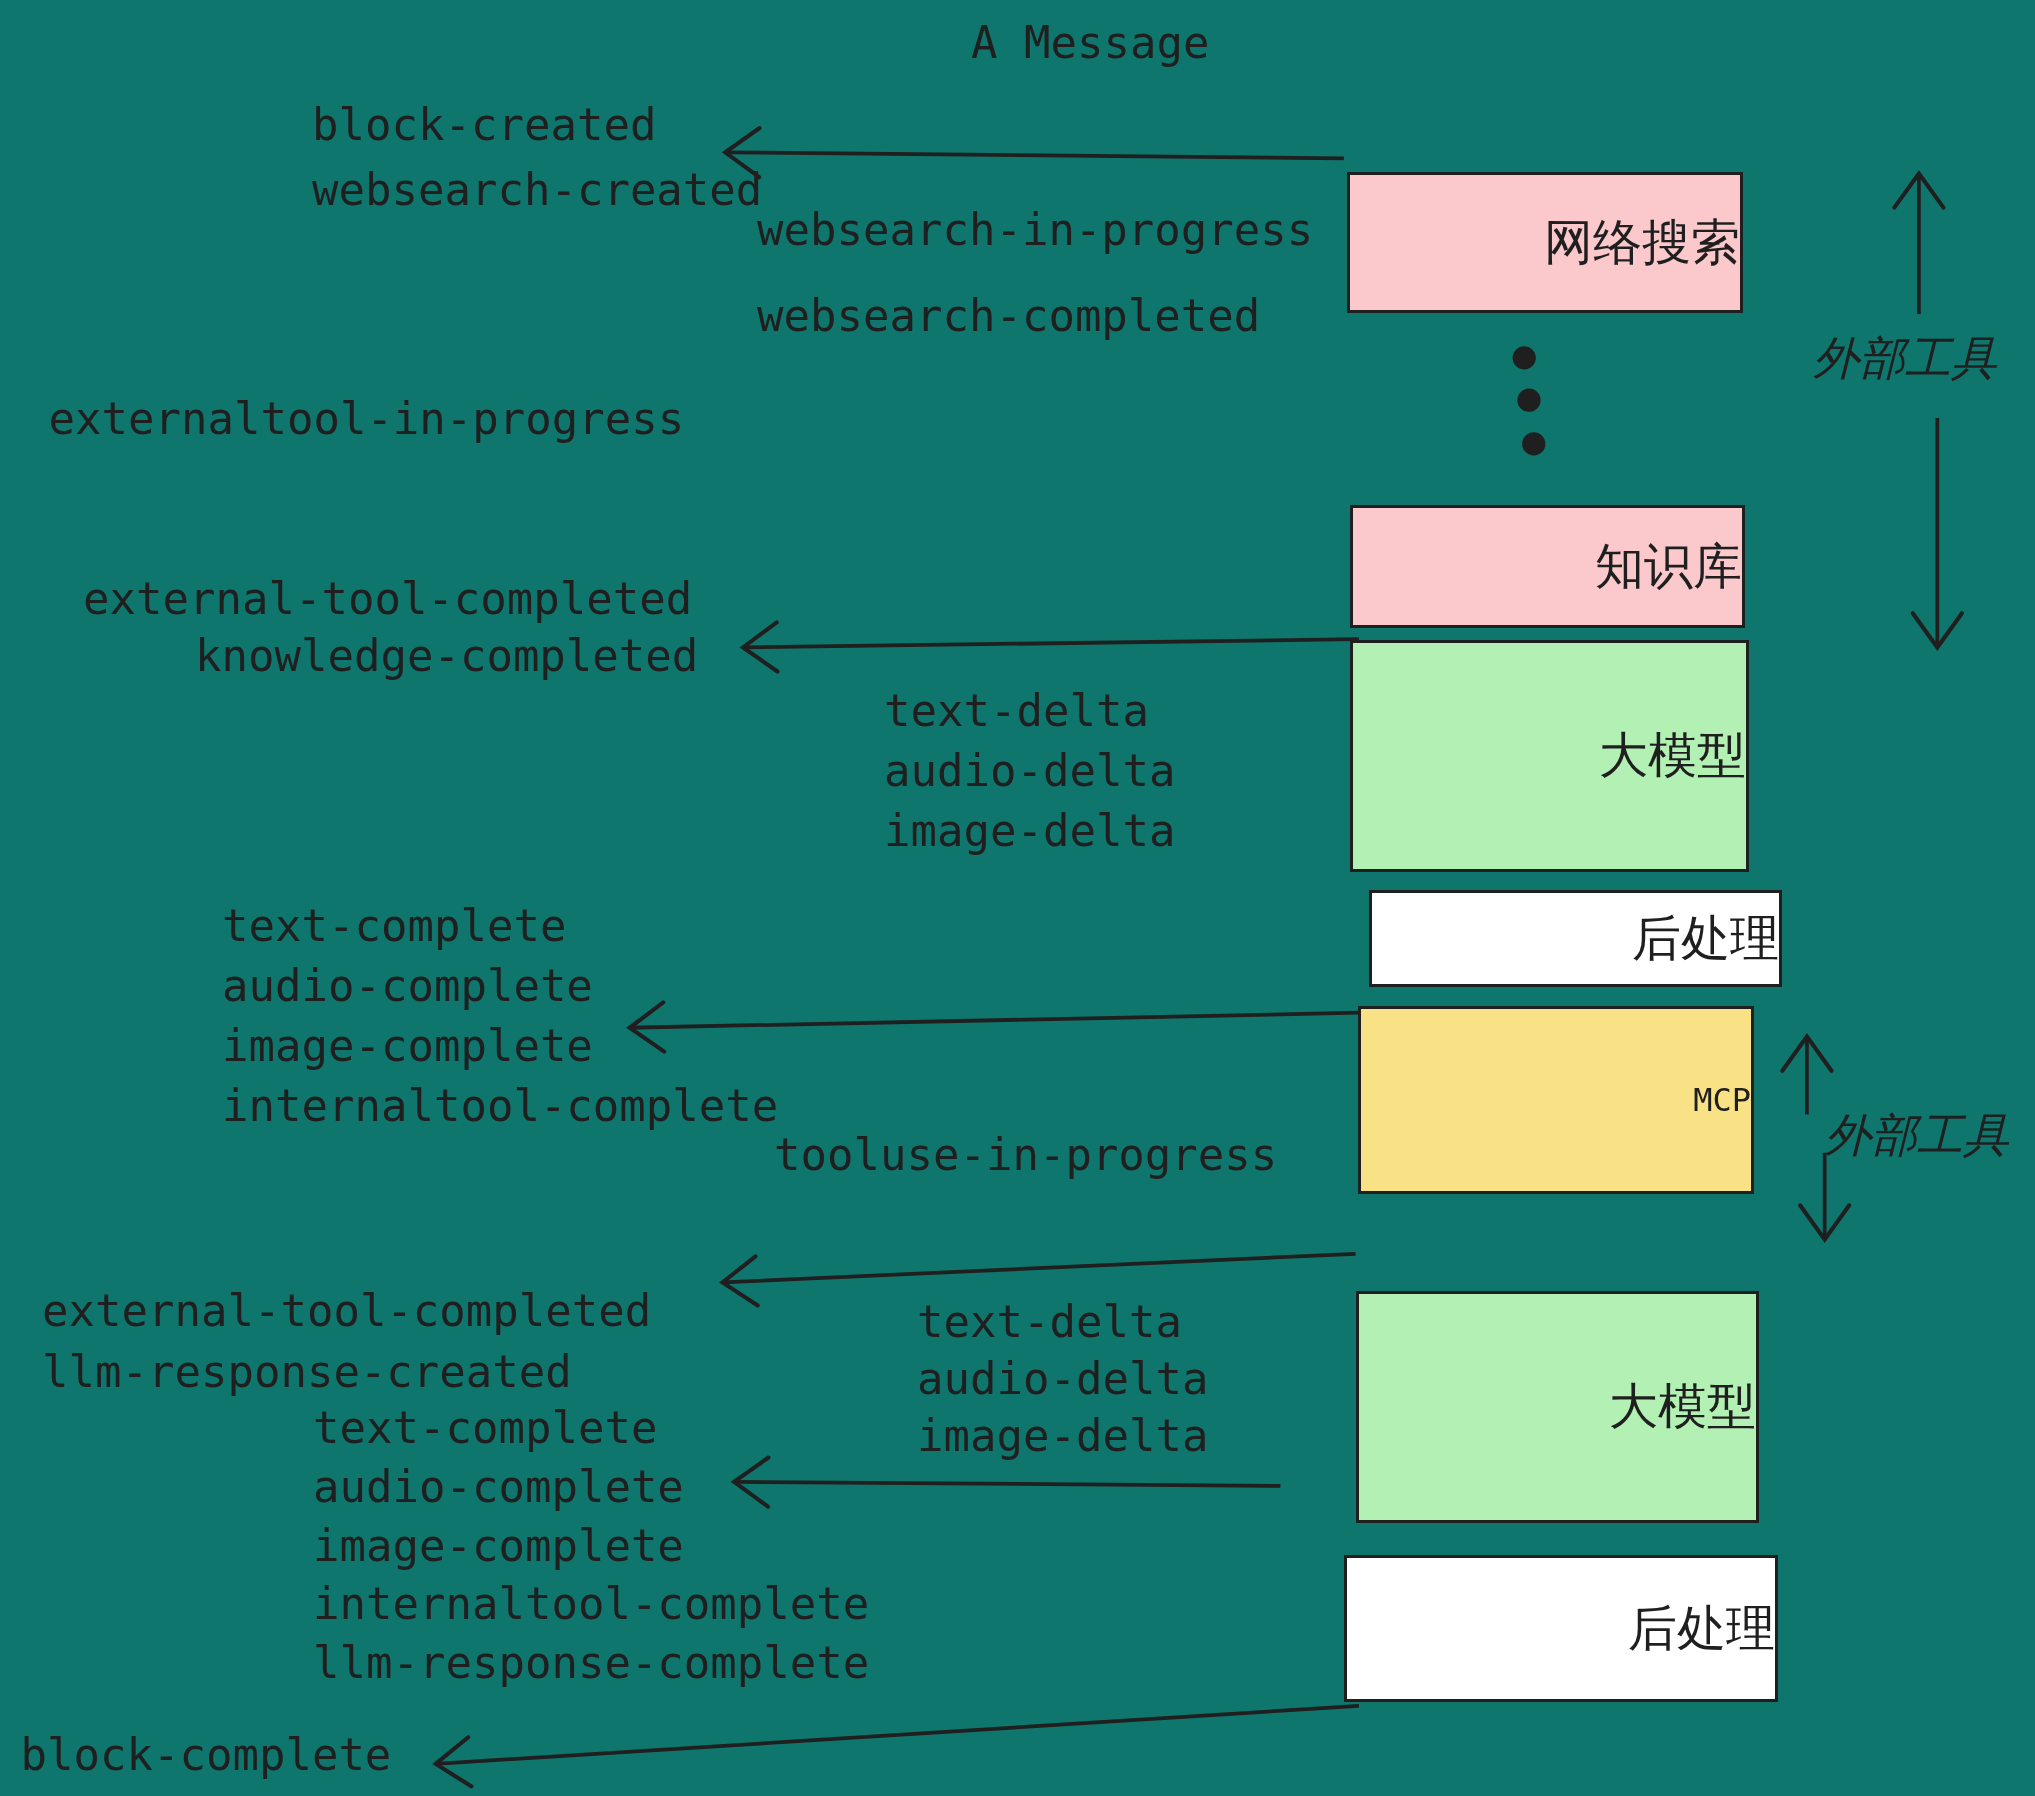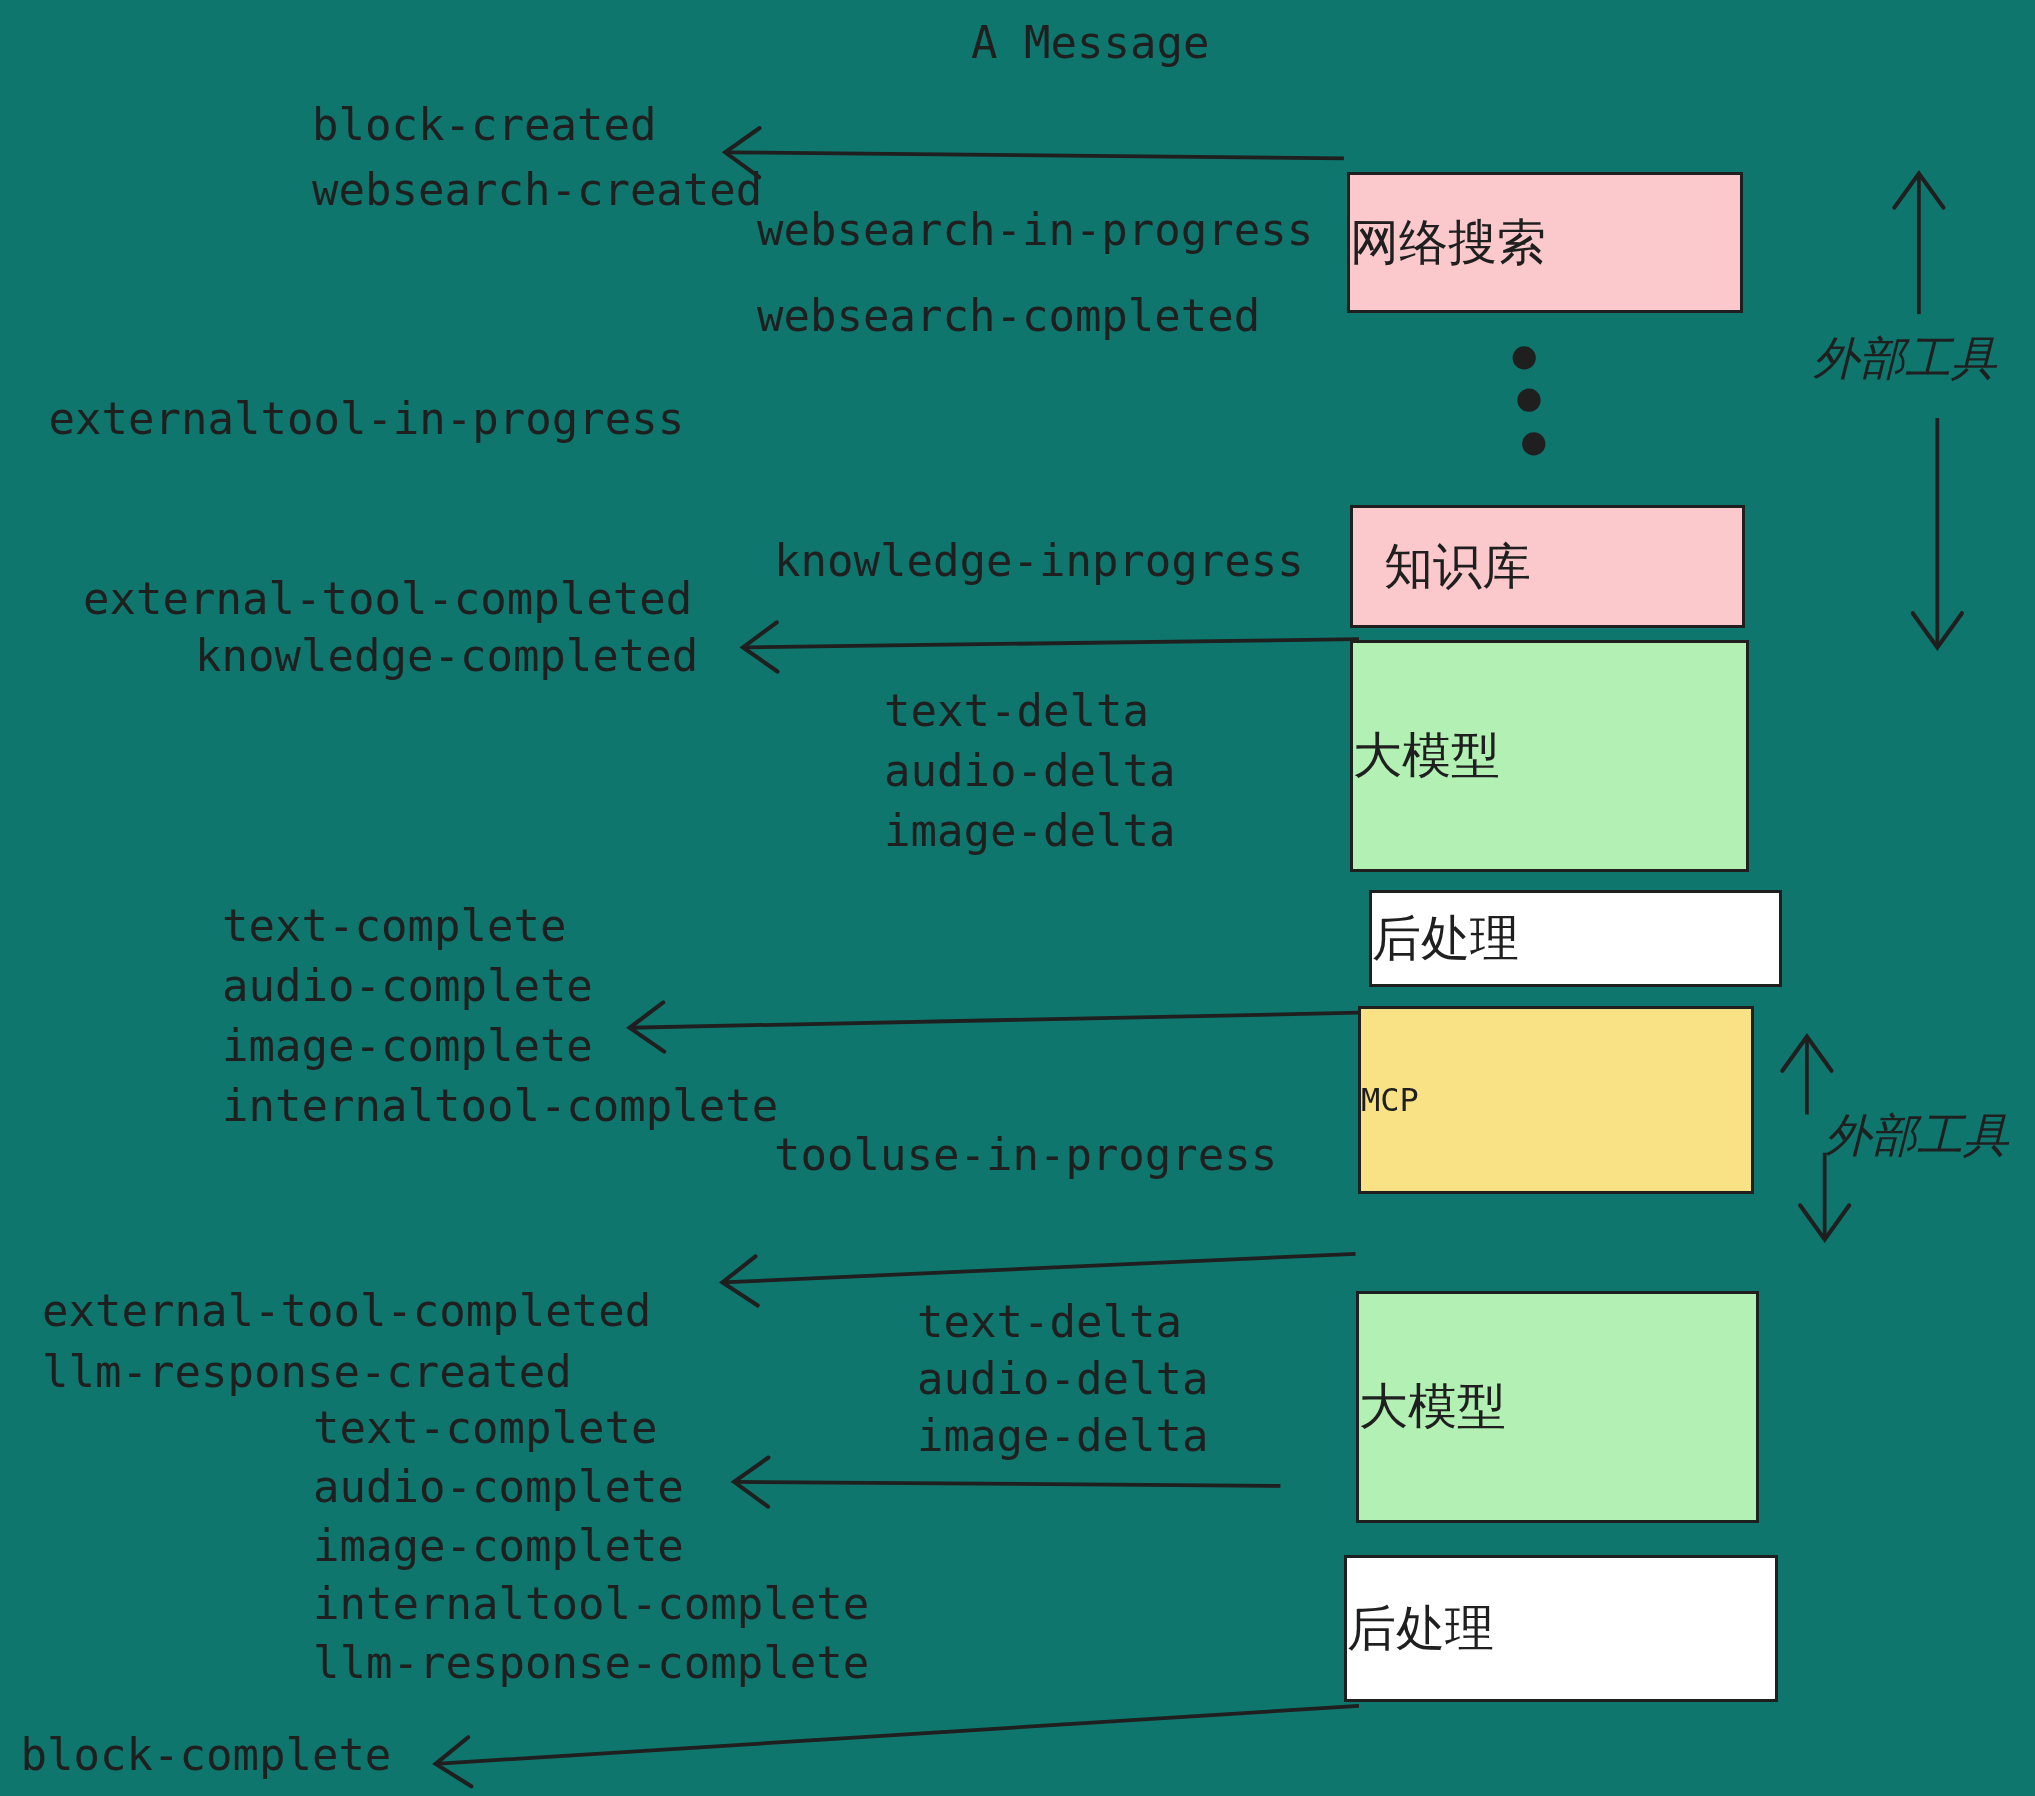--- a/index.html
+++ b/index.html
@@ -12,21 +12,21 @@
   .lbl {
     position:absolute; font:44px/48px "DejaVu Sans Mono","Liberation Mono",monospace;
     color:#1f1f1f; white-space:nowrap;
   }
   .cjk {
     font-family:"DejaVu Sans","Liberation Sans",sans-serif;
     font-size:46px; line-height:53px;font-style:italic;
   }
   .node {
     position:absolute; box-sizing:border-box; border:3.4px solid #1f1f1f;
-    display:flex; align-items:center; justify-content:flex-start; background:#fff;
+    display:flex; align-items:center; justify-content:flex-end; background:#fff;
   }
   .node .nlabel { font-family:"DejaVu Sans","Liberation Sans",sans-serif; font-size:49px; color:#1f1f1f; }
   .node .nlabel.mono { font-family:"DejaVu Sans Mono","Liberation Mono",monospace; font-size:32px; }
 
   
   #node-websearch { left:1347px; top:172px;  width:396px; height:141px; }
   #node-knowledge { left:1350px; top:505px;  width:395px; height:123px; }
   #node-llm1      { left:1350px; top:640px;  width:399px; height:232px; }
   #node-post1     { left:1369px; top:890px; width:413px; height:97px; }
   #node-mcp       { left:1358px; top:1006px; width:396px; height:188px; }
@@ -120,21 +120,20 @@
   </div>
   <div class="node" id="node-post2" style="background: rgb(255, 255, 255);">
     <span class="nlabel">后处理</span>
   </div>
 
   <div class="lbl" id="e-block-created">block-created</div>
   <div class="lbl" id="e-websearch-created">websearch-created</div>
   <div class="lbl" id="e-websearch-in-progress">websearch-in-progress</div>
   <div class="lbl" id="e-websearch-completed">websearch-completed</div>
   <div class="lbl" id="e-externaltool-in-progress">externaltool-in-progress</div>
-  <div class="lbl" id="e-knowledge-inprogress">knowledge-inprogress</div>
   <div class="lbl" id="e-external-tool-completed">external-tool-completed</div>
   <div class="lbl" id="e-knowledge-completed">knowledge-completed</div>
   <div class="lbl" id="e-text-delta-1">text-delta</div>
   <div class="lbl" id="e-audio-delta-1">audio-delta</div>
   <div class="lbl" id="e-image-delta-1">image-delta</div>
   <div class="lbl" id="e-text-complete-1">text-complete</div>
   <div class="lbl" id="e-audio-complete-1">audio-complete</div>
   <div class="lbl" id="e-image-complete-1">image-complete</div>
   <div class="lbl" id="e-internaltool-complete-1">internaltool-complete</div>
   <div class="lbl" id="e-tooluse-in-progress">tooluse-in-progress</div>

